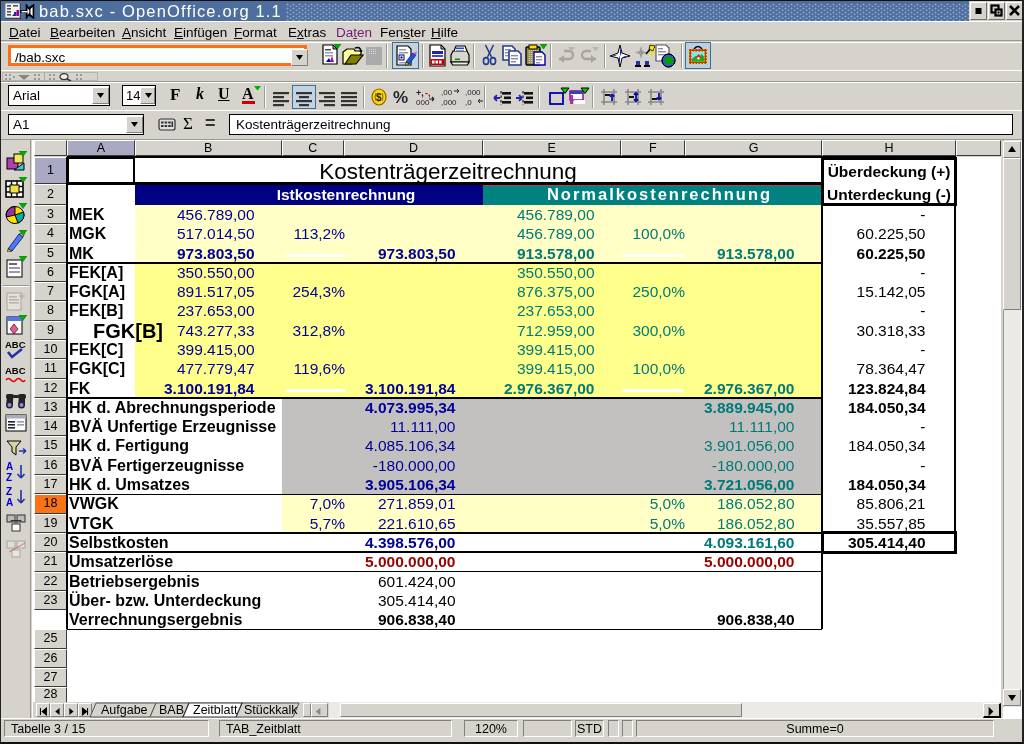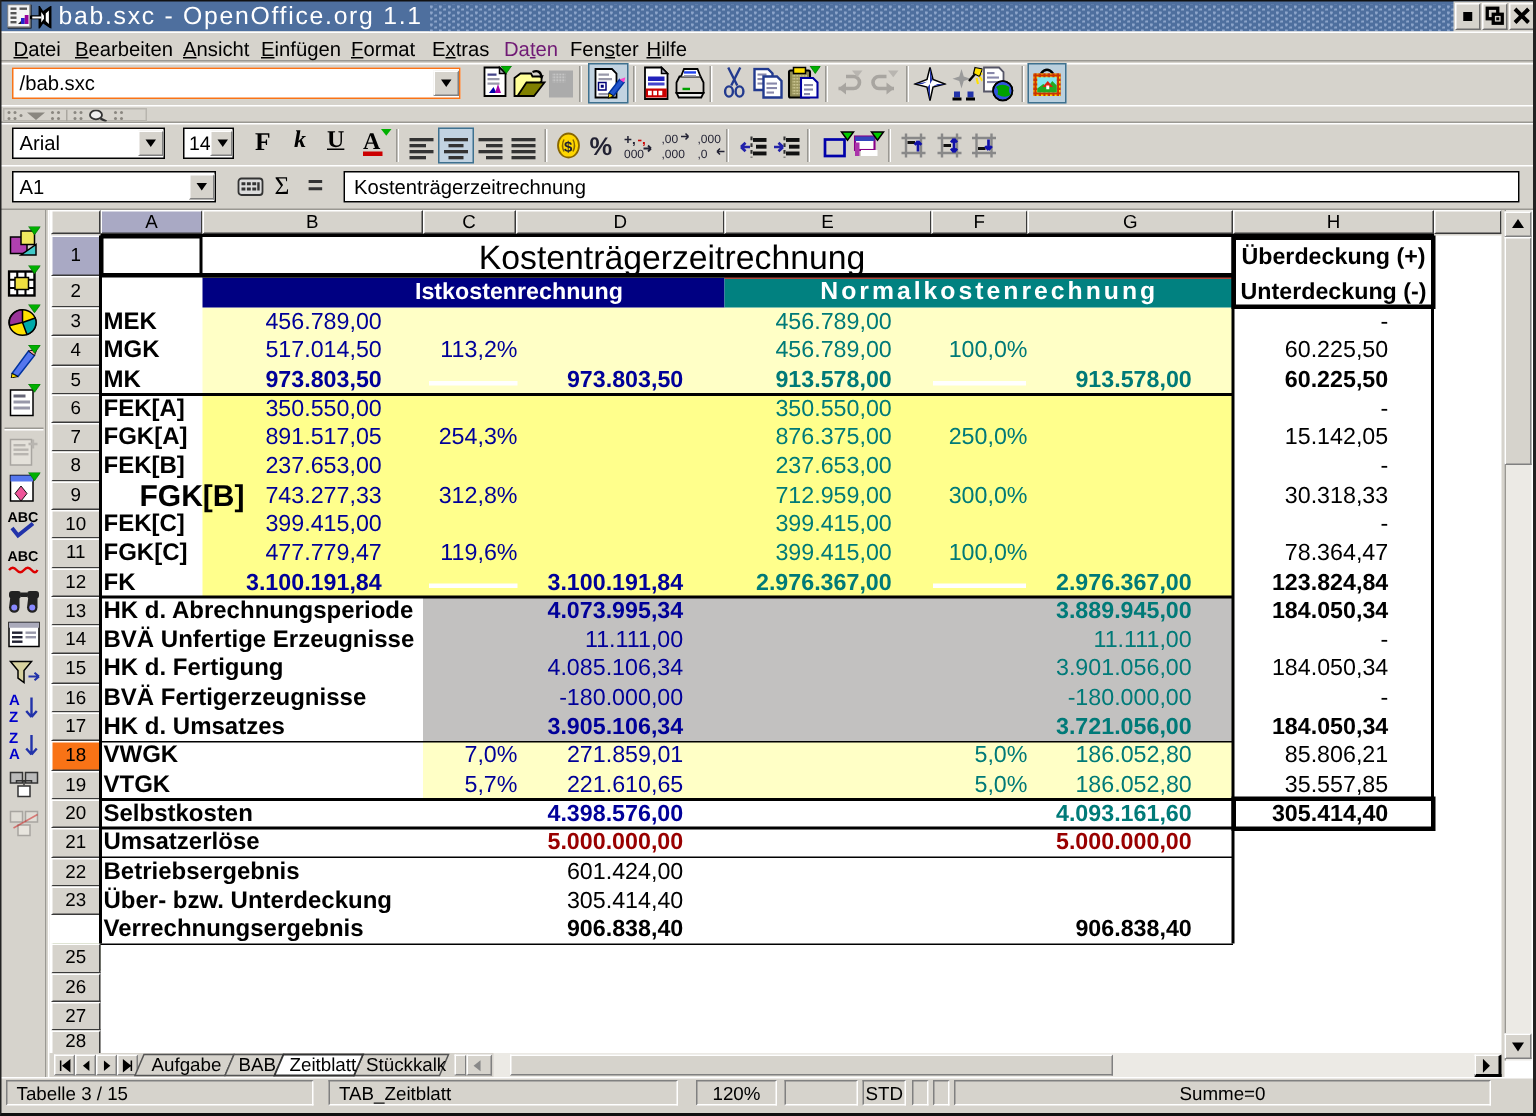--- a/index.html
+++ b/index.html
@@ -64,21 +64,21 @@
 <span class="abs" style="left:50px;top:3px;font-size:13.5px;color:#000;"><u>B</u>earbeiten</span>
 <span class="abs" style="left:122px;top:3px;font-size:13.5px;color:#000;"><u>A</u>nsicht</span>
 <span class="abs" style="left:174px;top:3px;font-size:13.5px;color:#000;"><u>E</u>infügen</span>
 <span class="abs" style="left:234px;top:3px;font-size:13.5px;color:#000;"><u>F</u>ormat</span>
 <span class="abs" style="left:288px;top:3px;font-size:13.5px;color:#000;">E<u>x</u>tras</span>
 <span class="abs" style="left:336px;top:3px;font-size:13.5px;color:#701a75;">Da<u>t</u>en</span>
 <span class="abs" style="left:380px;top:3px;font-size:13.5px;color:#000;">Fen<u>s</u>ter</span>
 <span class="abs" style="left:431px;top:3px;font-size:13.5px;color:#000;"><u>H</u>ilfe</span>
 </div>
 <div class="abs" style="left:0;top:42px;width:1024px;height:28px;background:#D6D3CC;border-top:1px solid #FFF;">
-<div class="abs" style="left:8px;top:2px;width:299px;height:21px;background:#FFF;border:1px solid #f97316;">
+<div class="abs" style="left:8px;top:2px;width:299px;height:21px;background:#FFF;border:3px solid #f97316;">
  <span class="abs" style="left:4px;top:2px;font-size:13.5px;">/bab.sxc</span>
  <div class="btn3" style="left:280px;top:1px;width:17px;height:17px;"><svg width="15" height="14" viewBox="0 0 15 14">
           <path d="M4 5 L11 5 L7.5 10 Z" fill="#000"></path>
         </svg></div>
 </div>
 </div>
 <svg class="abs" style="left:320px;top:44px;" width="22" height="24" viewBox="0 0 22 24">
     <path d="M3 1 h10 l4 4 v15 h-14 z" fill="#FFF" stroke="#000" stroke-width="1.2"></path>
     <path d="M13 1 l4 4 h-4 z" fill="#AAB" stroke="#000" stroke-width="1"></path>
     <rect x="5" y="5" width="6" height="1.5" fill="#448"></rect>

